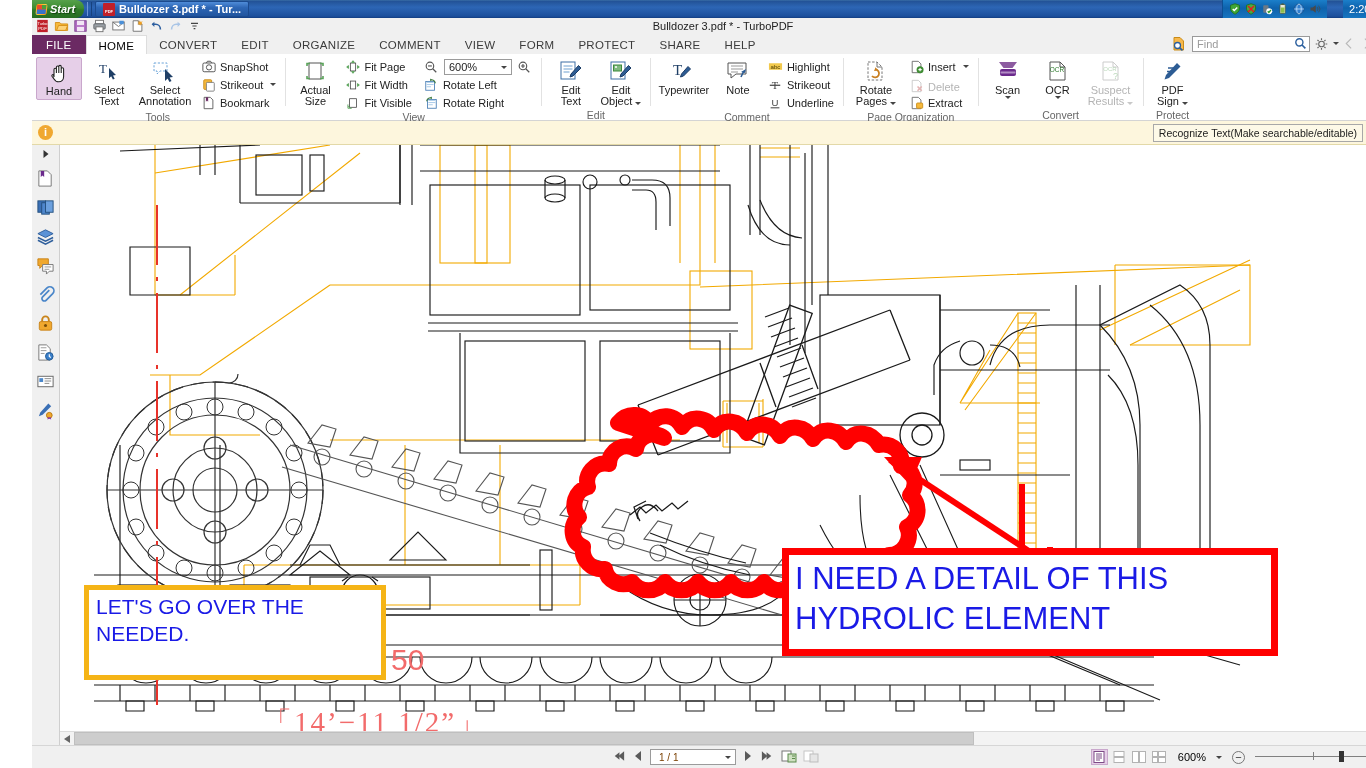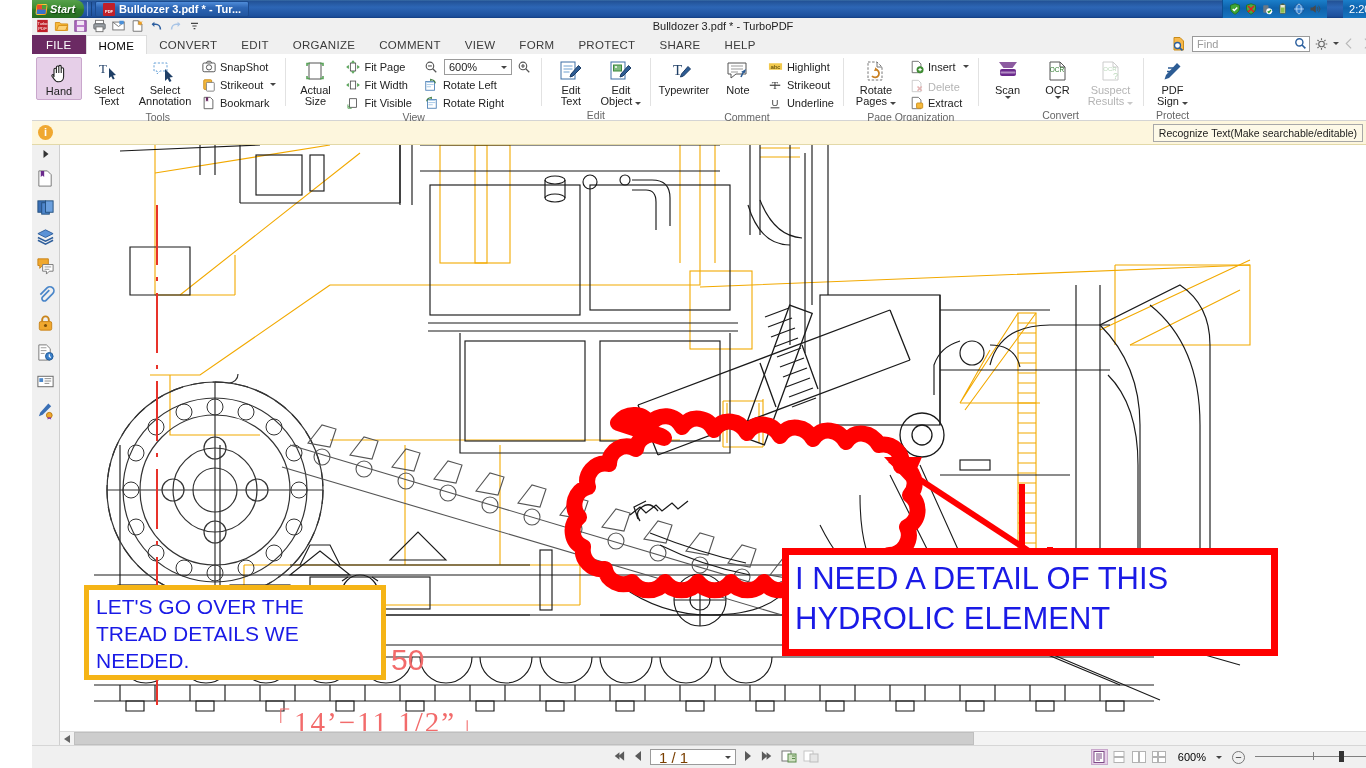--- a/index.html
+++ b/index.html
@@ -155,21 +155,21 @@
   
   .status {
     position: absolute; left: 0; bottom: 0; width: 1366px; height: 23px;
     background: #f0f0f0; border-top: 1px solid #d6d6d6;
     display: flex; align-items: center; font-size: 11px;
   }
   .st-center { position: absolute; left: 50%; transform: translateX(-50%);
     display: flex; align-items: center; gap: 6px; }
   .pg-box { width: 86px; height: 16px; border: 1px solid #9b9b9b; background: #fff;
     display: flex; align-items: center; justify-content: flex-start; padding-left: 8px;
-    position: relative; color: #7a3f00; font-size: 15px;}
+    position: relative; color: #7a3f00; font-size: 10px;}
   .pg-box .car { position: absolute; right: 4px; top: 6px;}
   .st-right { position: absolute; right: 8px; display: flex; align-items: center; gap: 10px; }
   .view-modes { display: flex; align-items: center; gap: 3px; }
   .vm { width: 17px; height: 16px; display:flex;align-items:center;justify-content:center;}
   .vm.sel { background: #e6cfe8; border: 1px solid #c9a7cc; }
   .slider { width: 112px; height: 14px; position: relative; display:flex; align-items:center;}
   .slider .track { position: absolute; left: 0; right: 0; top: 6px; height: 1px; background: #808080; }
   .slider .tick { position: absolute; top: 2px; width: 1px; height: 8px; background: #808080; }
   .slider .knob { position: absolute; top: 1px; width: 5px; height: 11px; background: #333; }
   .circ { width: 13px; height: 13px; border: 1px solid #777; border-radius: 50%;
@@ -1003,21 +1003,20 @@
                   border:7px solid #ff0000; background:#fff; padding:4px 6px;">
         <div style="color:#1a1ae6; font-size:31px; line-height:40px; font-family:'Liberation Sans',sans-serif;">I NEED A DETAIL OF THIS</div>
         <div style="color:#1a1ae6; font-size:31px; line-height:40px; font-family:'Liberation Sans',sans-serif;">HYDROLIC ELEMENT</div>
       </div>
 
       <div style="position:absolute; left:959px; top:339px; width:6px; height:66px; background:#ff0000;"></div>
 
       <div style="position:absolute; left:24px; top:440px; width:302px; height:95px;
                   border:5px solid #f5b416; background:#fff; padding:3px 7px;">
         <div style="color:#1a1ae6; font-size:21px; line-height:27px; font-family:'Liberation Sans',sans-serif;">LET'S GO OVER THE</div>
-        <div style="color:#1a1ae6; font-size:21px; line-height:27px; font-family:'Liberation Sans',sans-serif;">TREAD DETAILS WE</div>
         <div style="color:#1a1ae6; font-size:21px; line-height:27px; font-family:'Liberation Sans',sans-serif;">NEEDED.</div>
       </div>
 
       <div style="position:absolute; left:331px; top:498px; color:#f26b6b; font-size:30px;
                   font-family:'Liberation Sans',sans-serif;">50</div>
       <div style="position:absolute; left:203px; top:558px; color:#f26b6b; font-size:29px; letter-spacing:2px;
                   font-family:'Liberation Serif',serif;">「14’−11  1/2”」</div>
     </div>
   </div>
 

